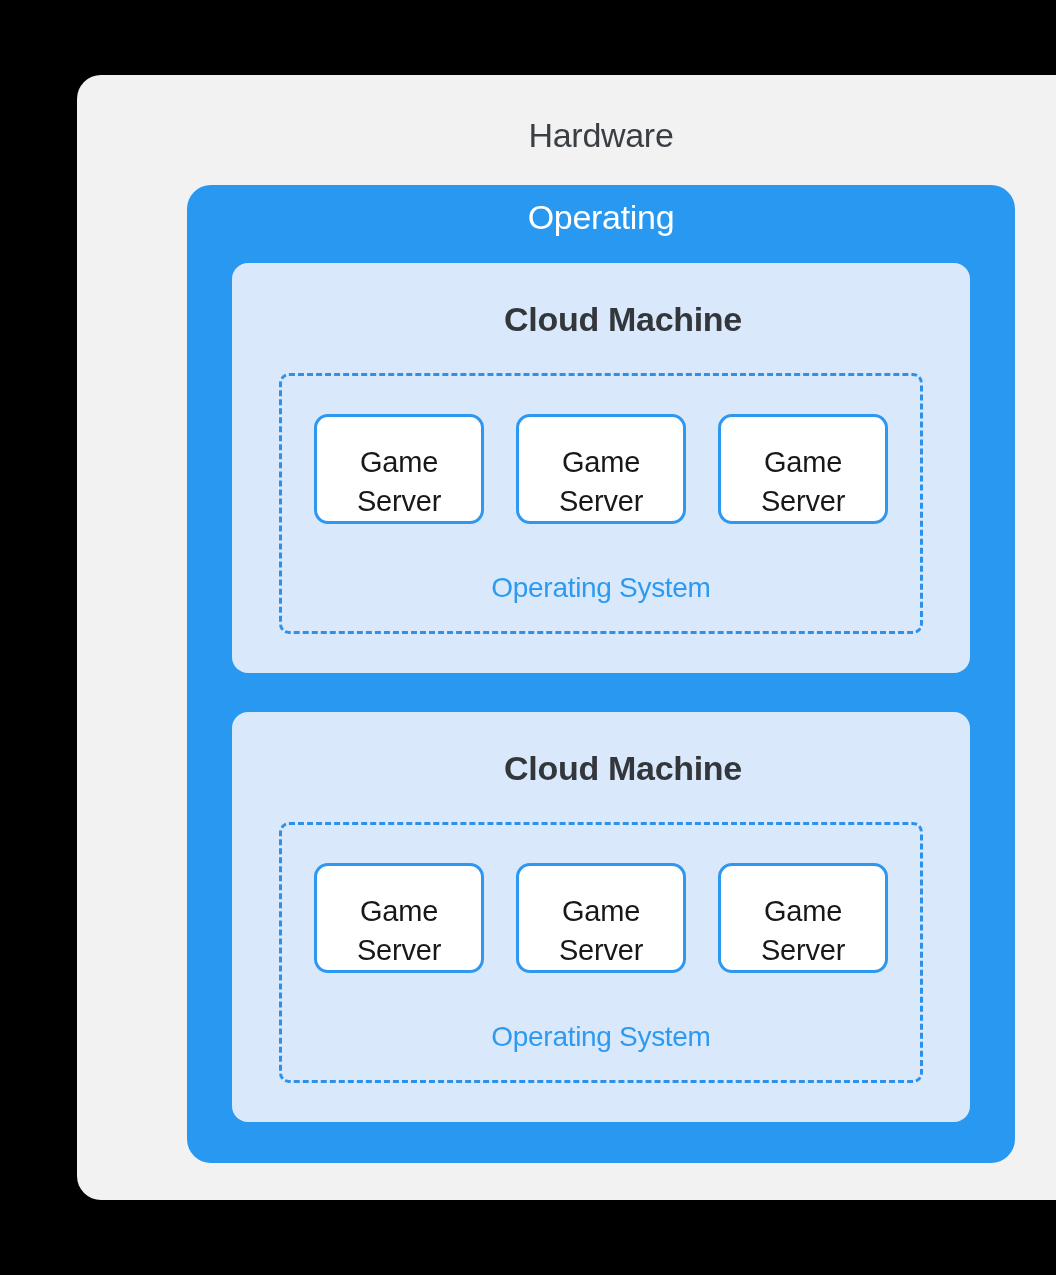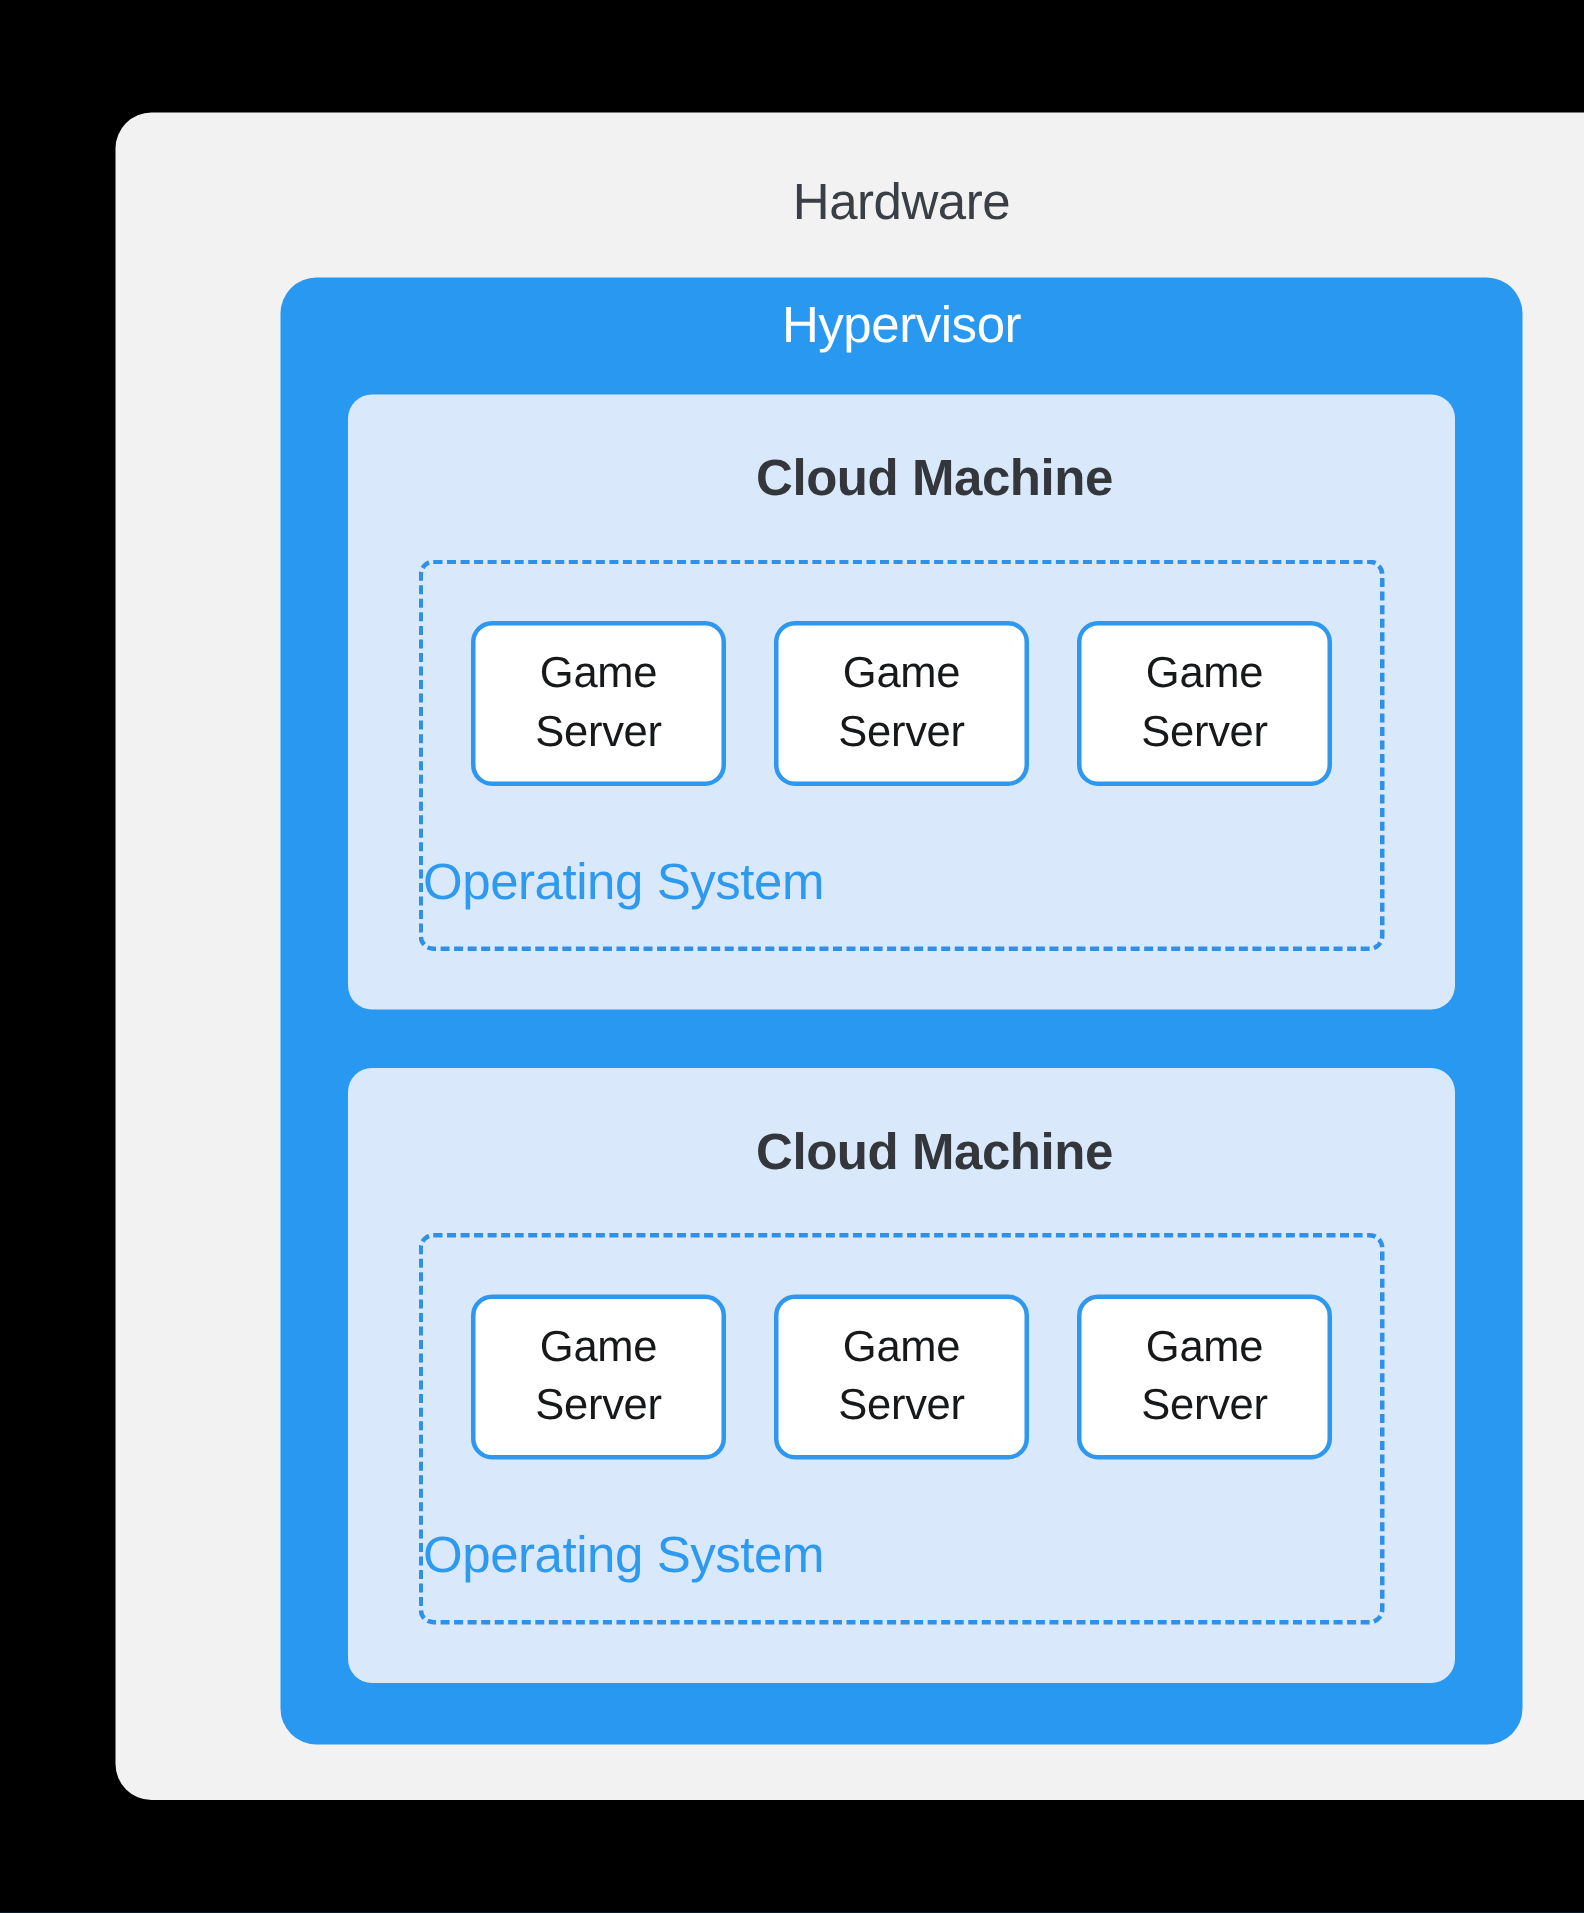--- a/index.html
+++ b/index.html
@@ -54,41 +54,41 @@
 
   .os-boundary{
     margin:37px auto 0;width:644px;height:261px;
     border:3px dashed var(--os-dash-border);border-radius:10px;
     padding-top:38px;
   }
   .server-row{display:flex;justify-content:center;gap:32px;}
   .game-server{
     width:170px;height:110px;background:var(--server-fill);
     border:3px solid var(--server-border);border-radius:14px;
-    display:flex;align-items:center;justify-content:center;
+    display:flex;align-items:flex-end;justify-content:center;
   }
   .game-server .label{
     display:block;max-width:112px;text-align:center;
     font-size:29px;line-height:1.34;letter-spacing:-0.2px;
     color:var(--server-text);font-weight:500;
   }
   .os-label{
-    margin-top:47px;font-size:34px;line-height:34px;
+    margin-top:47px;text-align:center;font-size:28px;line-height:34px;
     letter-spacing:-0.3px;font-weight:500;color:var(--os-text);
   }
 </style>
 </head>
 <body>
 
 <div class="stage">
   <div class="hardware">
     <div class="box-title hardware-title">Hardware</div>
 
     <div class="hypervisor">
-      <div class="box-title hypervisor-title">Hypervisor</div>
+      <div class="box-title hypervisor-title">Operating</div>
 
       <div class="cloud-machine">
         <div class="cloud-title">Cloud Machine</div>
         <div class="os-boundary">
           <div class="server-row">
             <div class="game-server">
               <span class="label">Game Server</span>
             </div>
             <div class="game-server">
               <span class="label">Game Server</span>

